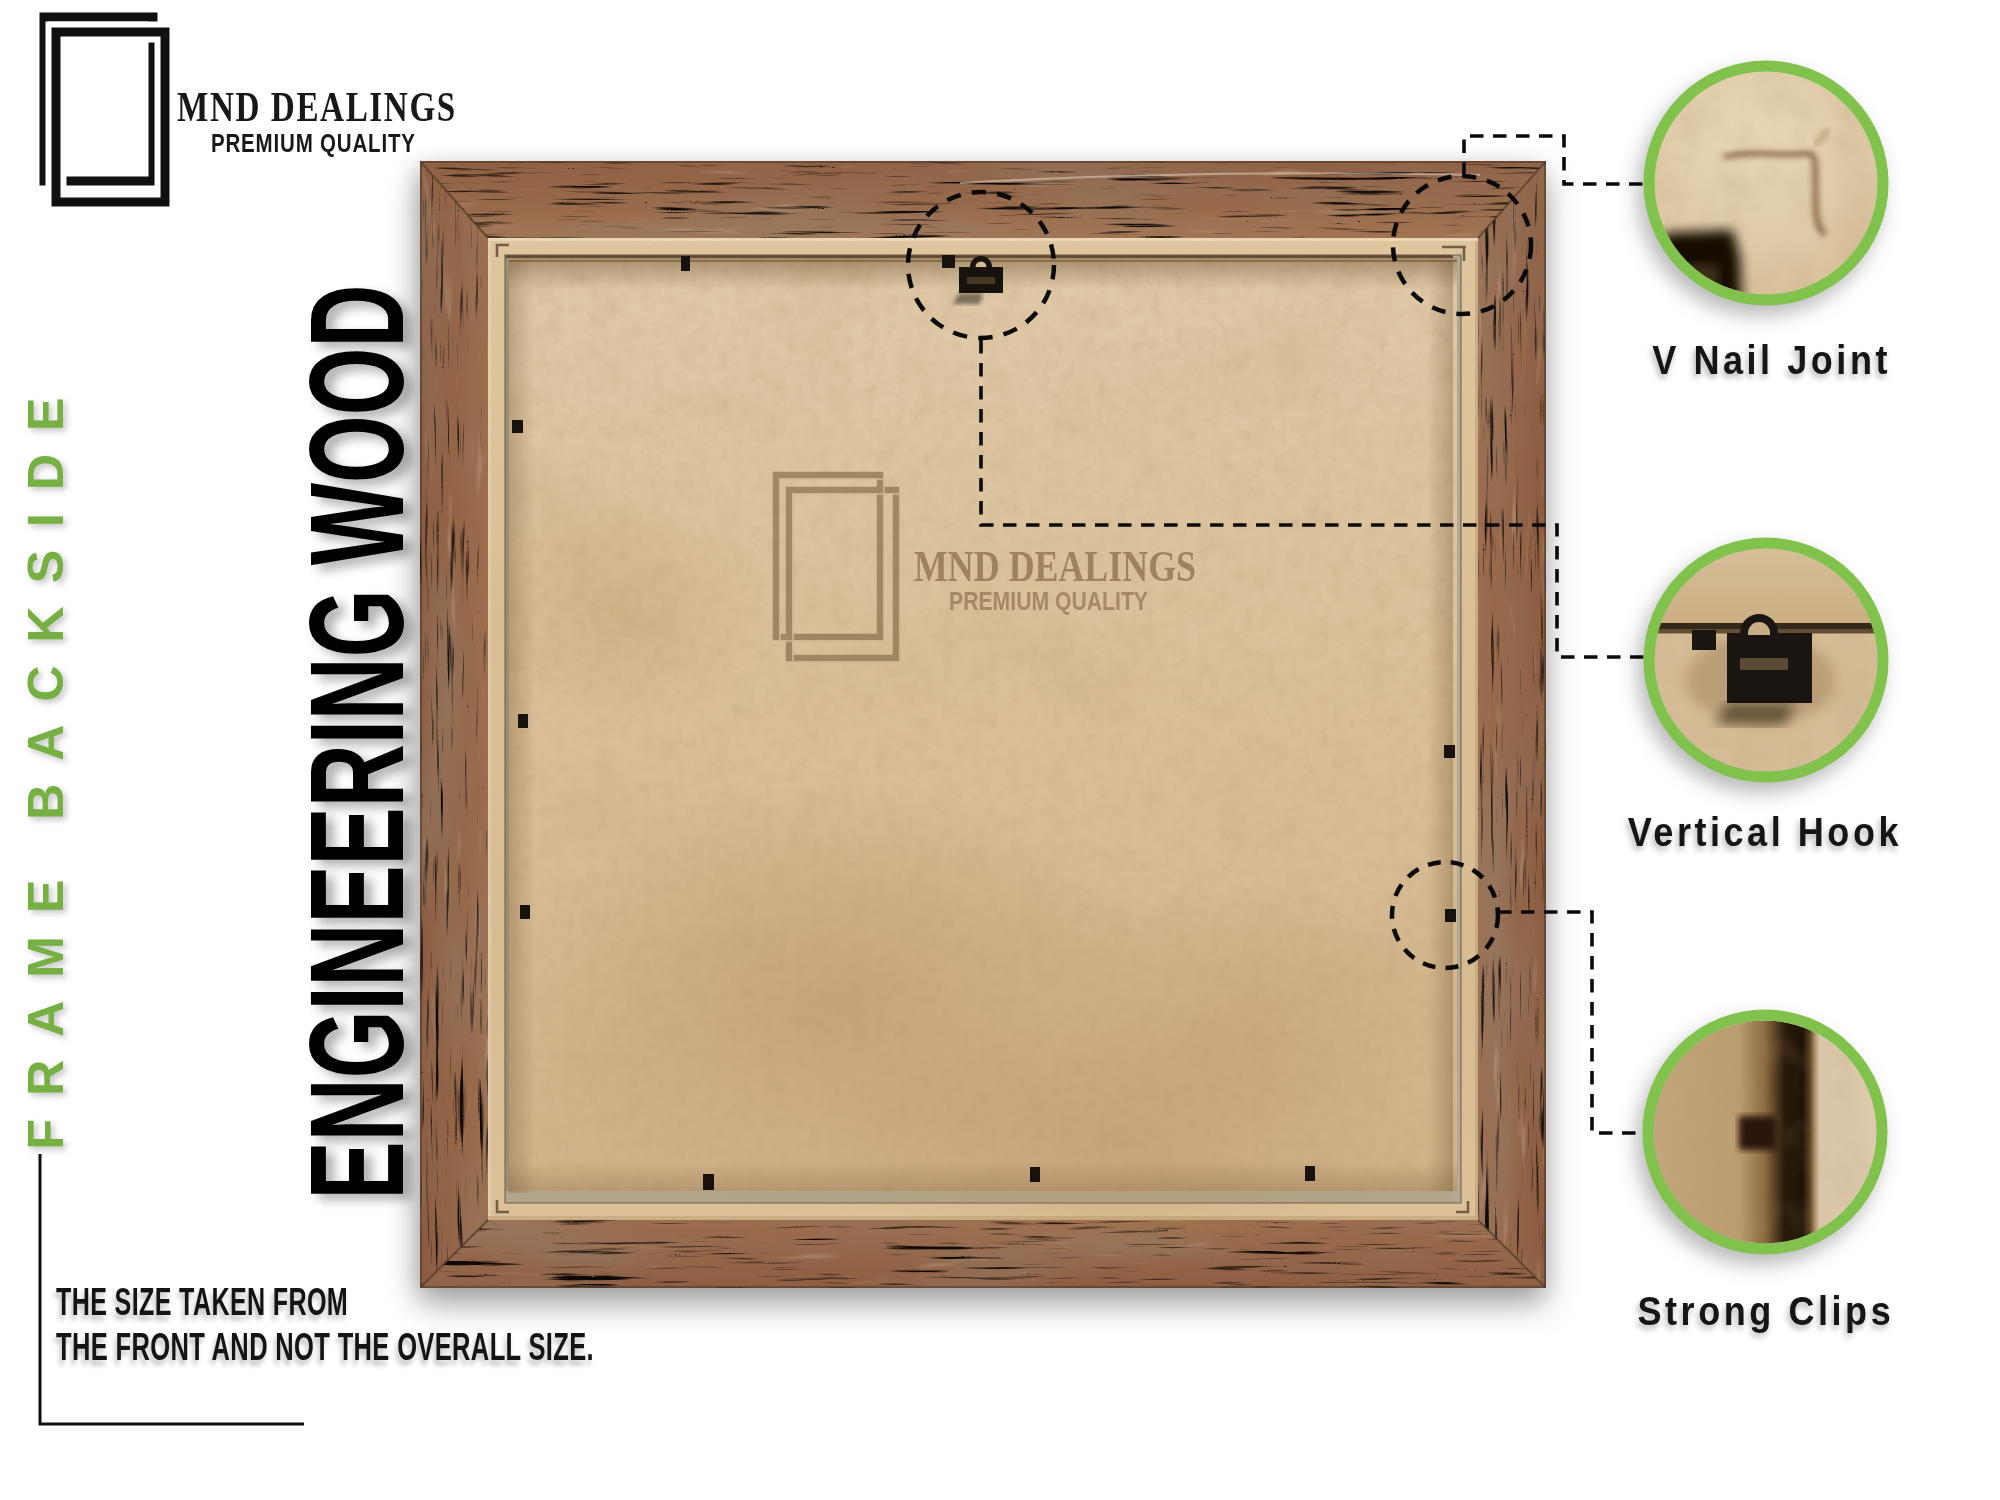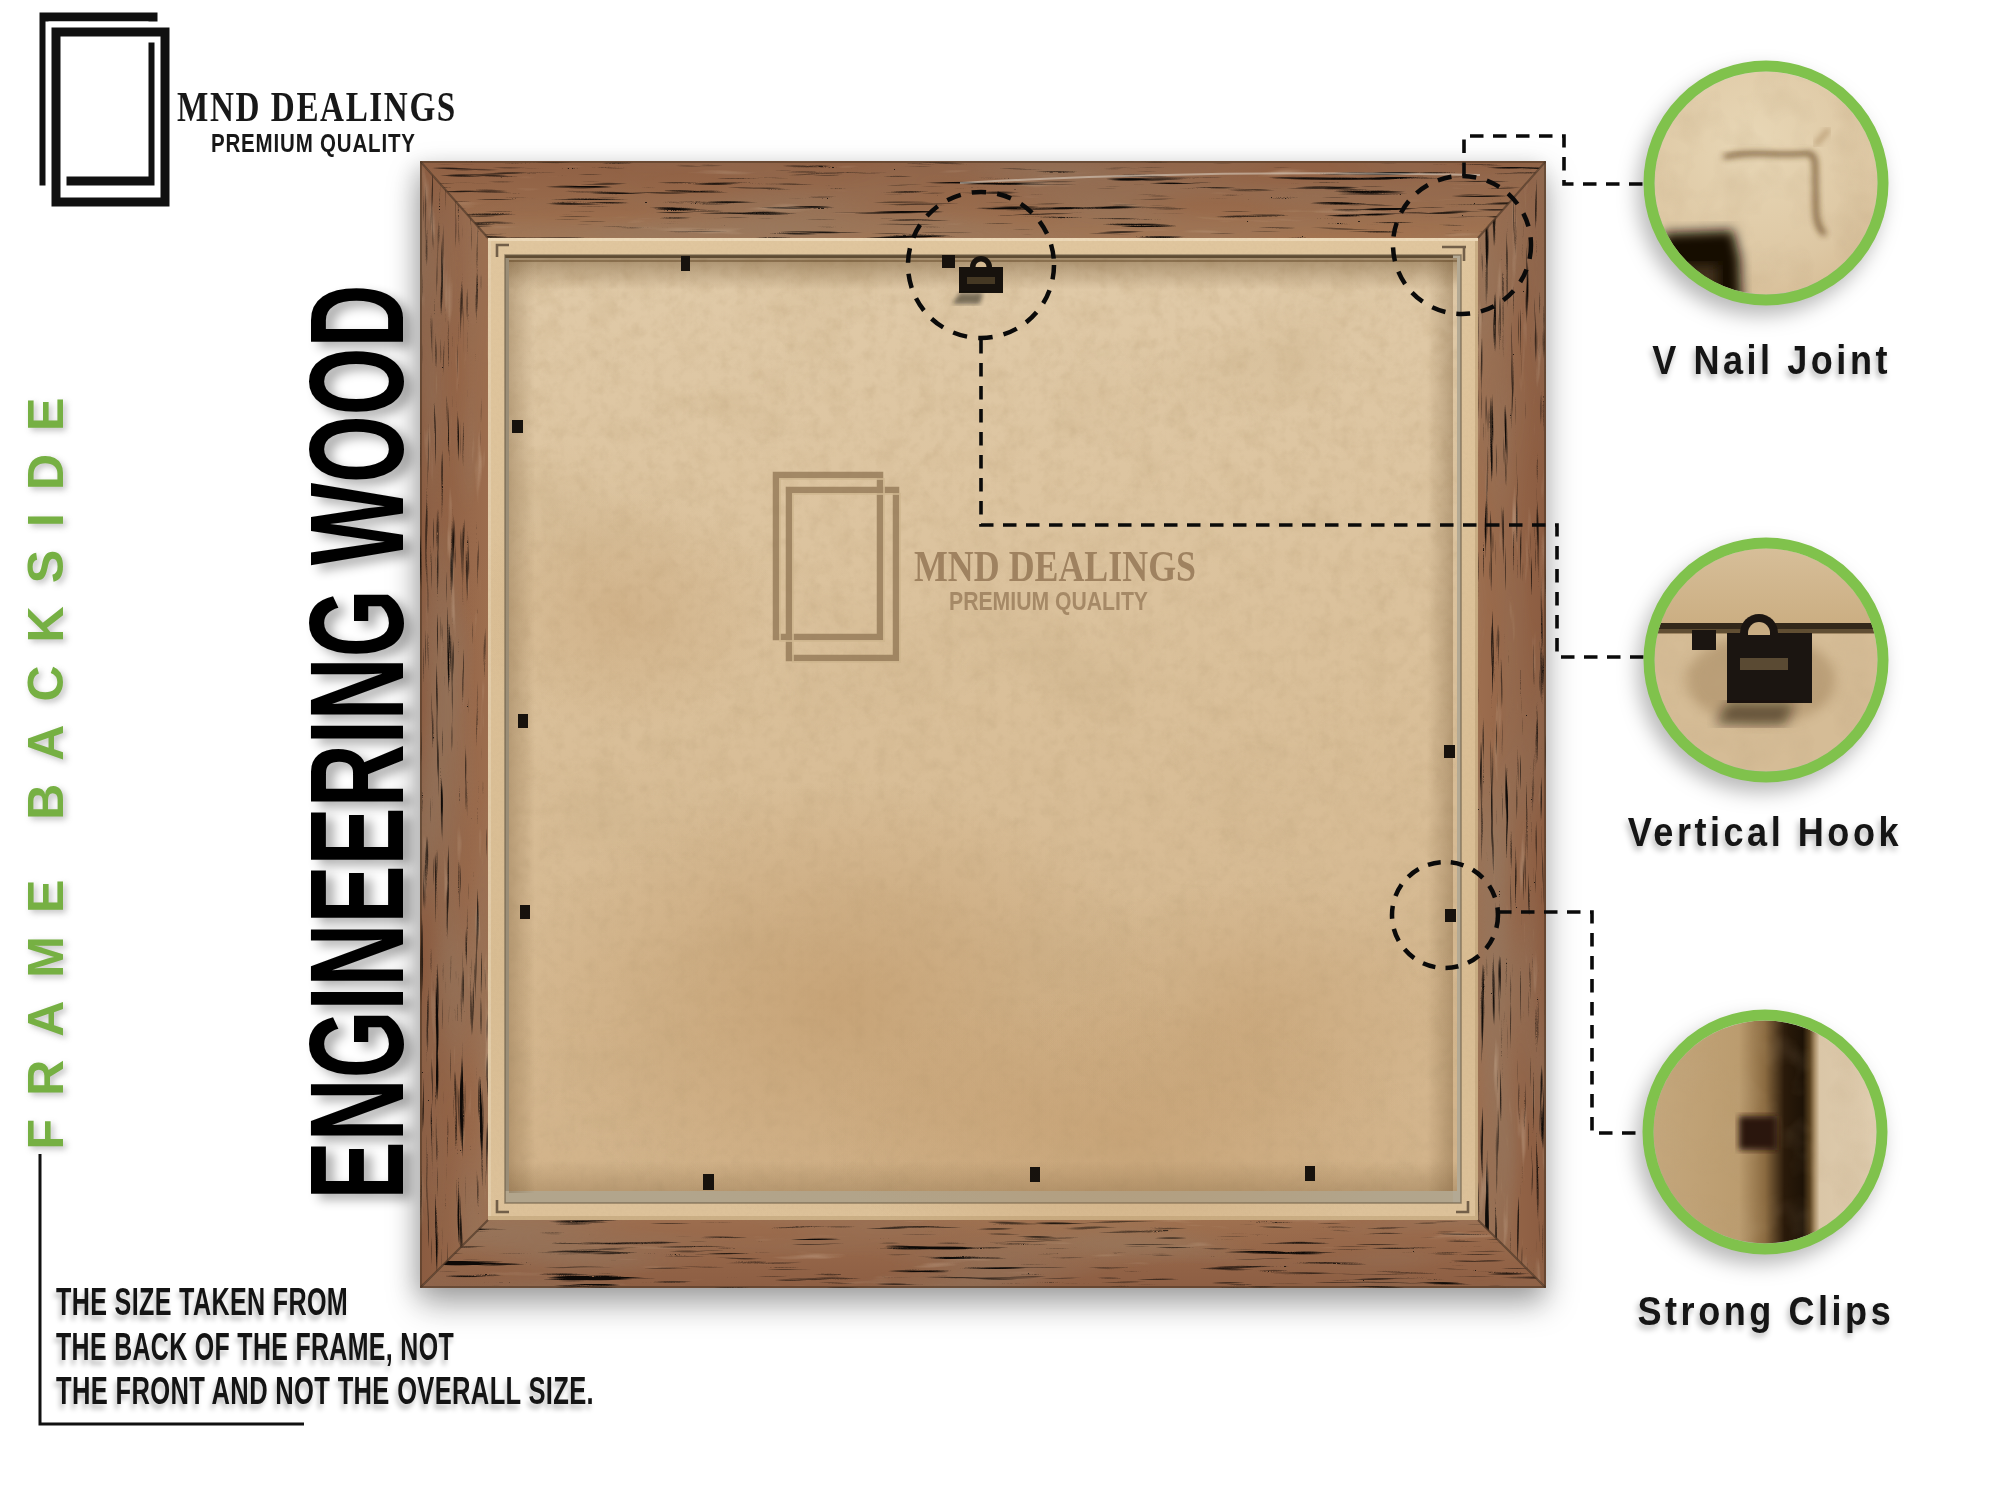--- a/index.html
+++ b/index.html
@@ -33,21 +33,20 @@
 
 <div class="abs" style="left:357px;top:742px;width:0;height:0;">
   <div style="position:absolute;transform:translate(-50%,-50%) rotate(-90deg) scaleX(0.655);font-weight:bold;font-size:133px;color:#000;white-space:nowrap;text-shadow:-9px 8px 13px rgba(0,0,0,0.32);">ENGINEERING WOOD</div>
 </div>
 
 <svg class="abs" style="left:0;top:1140px" width="330" height="300" viewBox="0 0 330 300">
   <path d="M40,14 V284 H304" fill="none" stroke="#111" stroke-width="3"></path>
 </svg>
 <div class="abs" style="left:56px;top:1280px;font-weight:bold;font-size:39px;color:#141414;white-space:nowrap;text-shadow:-3px 5px 7px rgba(0,0,0,0.25);line-height:44.5px;">
   <div><span class="cond" style="transform:scaleX(0.645);letter-spacing:0.5px;">THE SIZE TAKEN FROM</span></div>
-  <div><span class="cond" style="transform:scaleX(0.64);letter-spacing:0.5px;">THE BACK OF THE FRAME, NOT</span></div>
   <div><span class="cond" style="transform:scaleX(0.655);letter-spacing:0.5px;">THE FRONT AND NOT THE OVERALL SIZE.</span></div>
 </div>
 
 <svg class="abs" style="left:420px;top:161px;filter:drop-shadow(0px 15px 16px rgba(0,0,0,0.33)) drop-shadow(-6px 4px 10px rgba(0,0,0,0.12));" width="1126" height="1127" viewBox="0 0 1126 1127">
   <defs>
     <filter id="streakH" x="-5%" y="-5%" width="110%" height="110%">
       <feTurbulence type="turbulence" baseFrequency="0.009 0.2" numOctaves="2" seed="11" result="n"></feTurbulence>
       <feColorMatrix in="n" type="matrix" values="0 0 0 0 0  0 0 0 0 0  0 0 0 0 0  2.6 2.6 0 0 -1.8" result="a"></feColorMatrix>
       <feComposite in="a" in2="SourceGraphic" operator="in"></feComposite>
     </filter>

